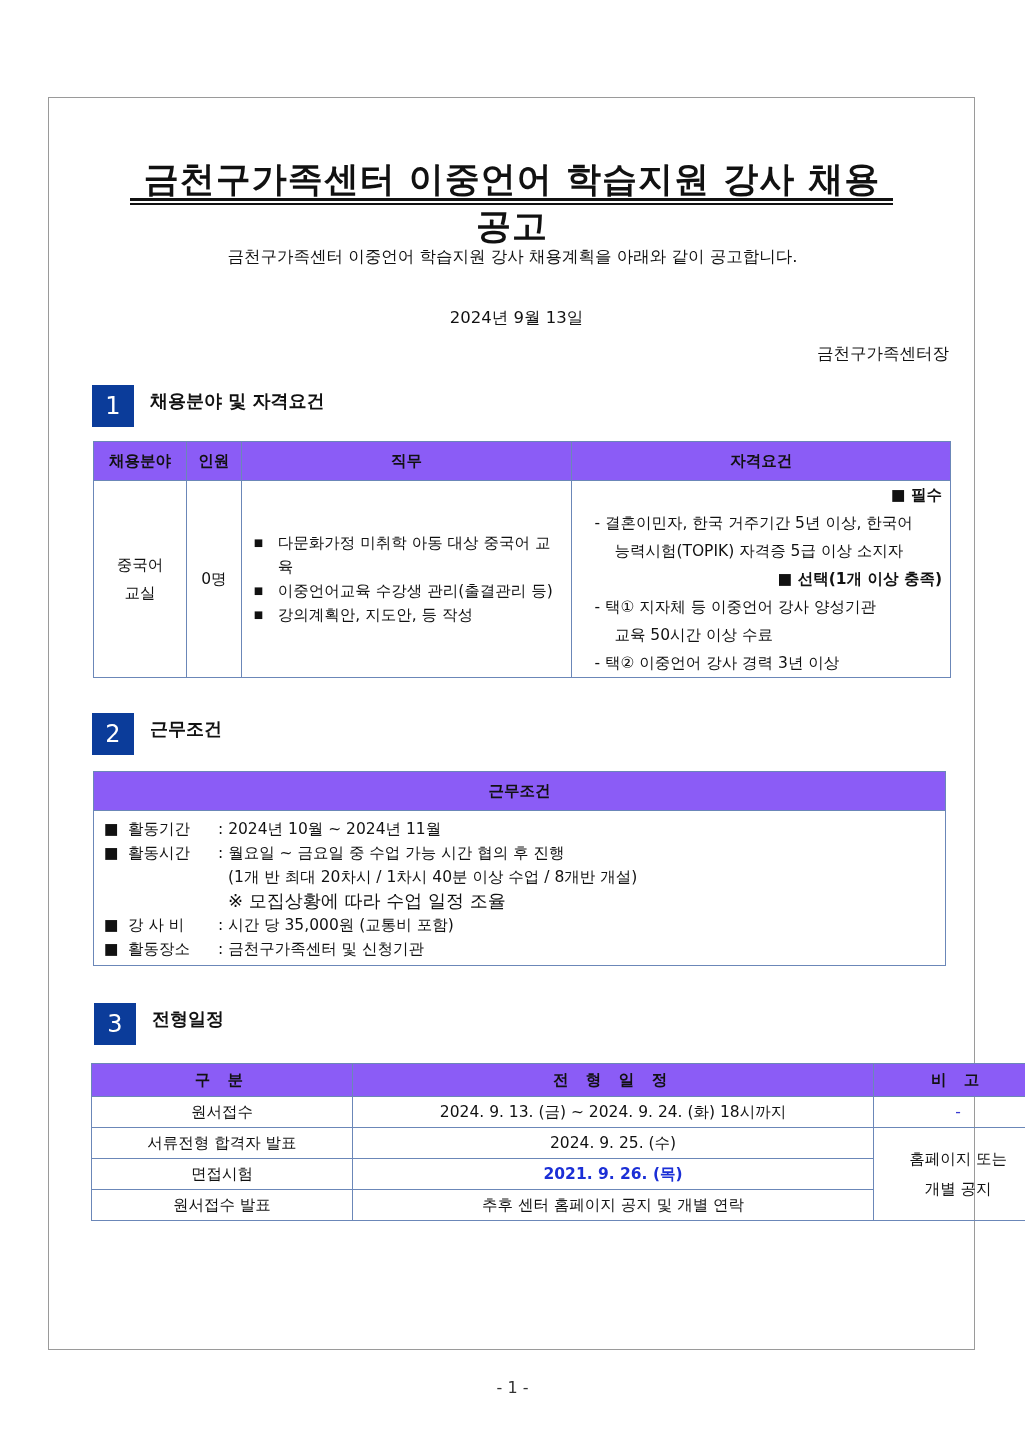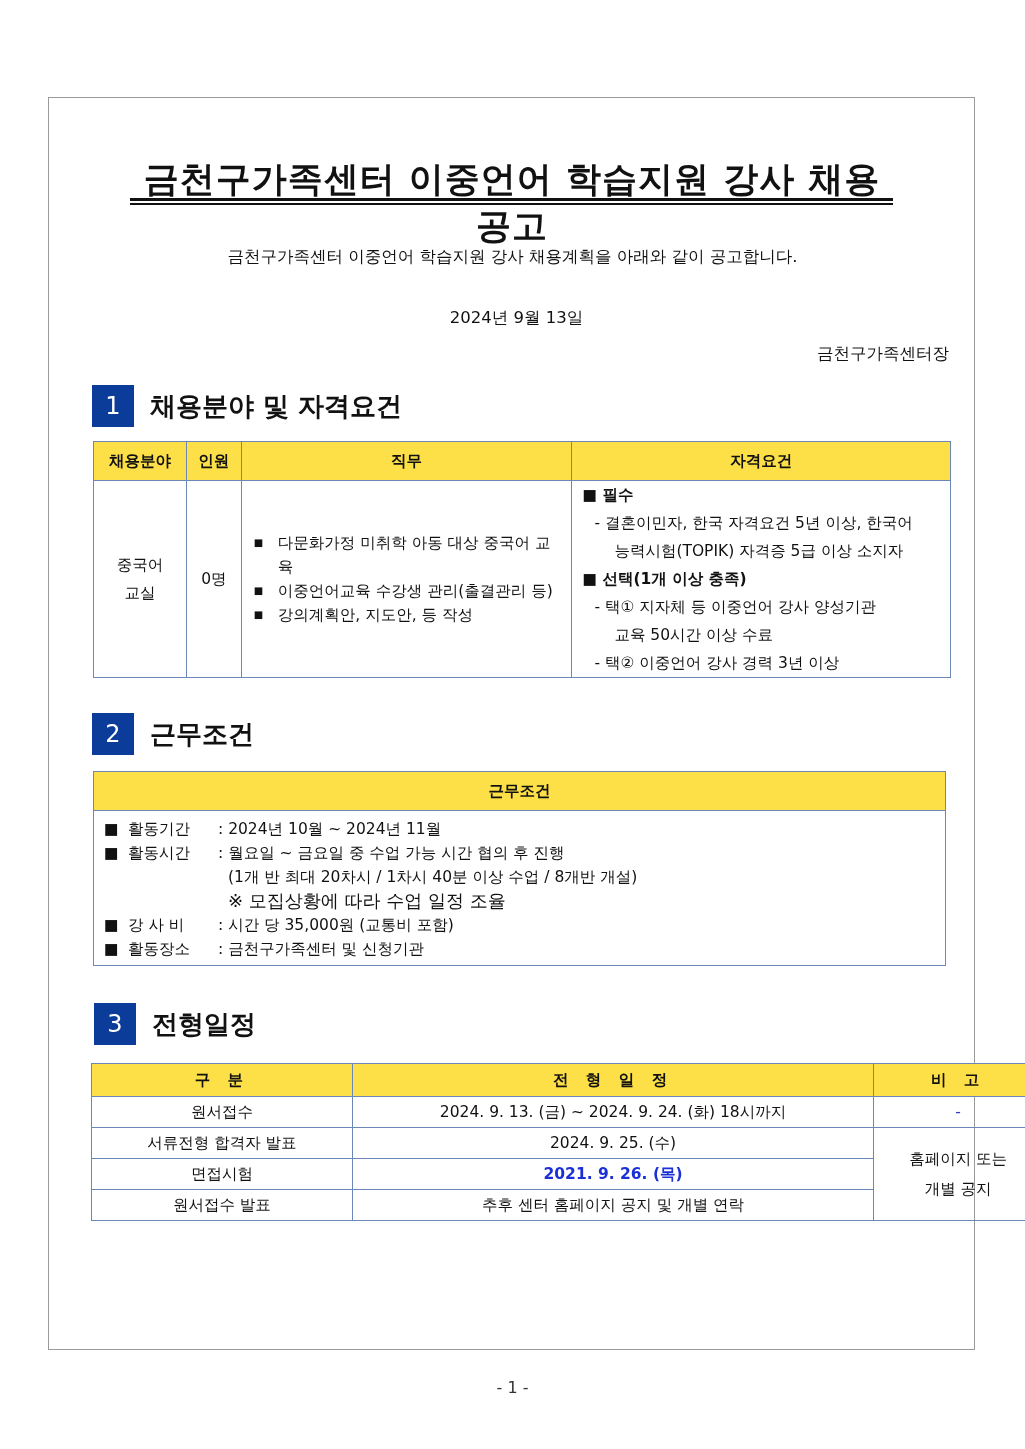--- a/index.html
+++ b/index.html
@@ -4,33 +4,33 @@
 <style>
   html, body { margin:0; padding:0; background:#ffffff; }
   body { width:1025px; height:1449px; position:relative; font-family:"DejaVu Sans", sans-serif; color:#111; overflow:hidden; }
   .frame { position:absolute; left:48px; top:97px; width:927px; height:1253px; border:1px solid #9a9a9a; box-sizing:border-box; }
   .title { position:absolute; left:130px; top:156px; width:764px; text-align:center; font-size:35px; font-weight:bold; letter-spacing:1px; color:#111; }
   .title-rule { position:absolute; left:130px; width:763px; background:#111; }
   .intro { position:absolute; left:0; width:1025px; top:246px; text-align:center; font-size:16.5px; }
   .date { position:absolute; left:4px; width:1025px; top:307px; text-align:center; font-size:16.5px; }
   .issuer { position:absolute; right:76px; top:343px; font-size:16.5px; }
   .sec-badge { position:absolute; width:42px; height:42px; background:#0b3c9a; color:#fff; font-size:24px; display:flex; align-items:center; justify-content:center; }
-  .sec-title { position:absolute; font-size:26px; font-weight:bold; }
+  .sec-title { position:absolute; font-size:18px; font-weight:bold; }
   table { border-collapse:collapse; position:absolute; font-size:15.5px; }
-  th { background:#fde047; font-weight:bold; border:1.5px solid #6b87b8; }
+  th { background:#8b5cf6; font-weight:bold; border:1.5px solid #6b87b8; }
   td { border:1.5px solid #6b87b8; }
   .t1 { left:93px; top:441px; width:858px; }
   .t1 th { height:36px; }
   .t1 td { vertical-align:middle; text-align:center; height:186px; }
   .t1 td.duty { text-align:left; padding:0 8px 0 12px; }
   .t1 td.qual { text-align:left; vertical-align:top; padding:0 8px 0 10px; line-height:28px; }
   .duty ul { list-style:none; margin:0; padding:0; }
   .duty li { position:relative; padding-left:24px; line-height:24px; }
   .duty li .bul { position:absolute; left:0; top:0; font-size:10px; }
-  .q-head { font-weight:bold; }
+  .q-head { font-weight:bold;text-align:right; }
   .q-item { padding-left:12px; }
   .q-item .cont { padding-left:20px; display:block; }
   .t2 { left:93px; top:771px; width:853px; }
   .t2 th { height:36px; }
   .t2 td { padding:6px 10px 4px 10px; line-height:24px; font-size:15.5px; }
   .t2 .row { display:flex; }
   .t2 .sq { width:24px; }
   .t2 .lbl { width:90px; }
   .t2 .indent { padding-left:124px; display:block; }
   .t2 .note { padding-left:124px; display:block; font-size:18px; }
@@ -80,21 +80,21 @@
     <td class="duty">
       <ul>
         <li><span class="bul">■</span><span>다문화가정 미취학 아동 대상 중국어 교육</span></li>
         <li><span class="bul">■</span><span>이중언어교육 수강생 관리(출결관리 등)</span></li>
         <li><span class="bul">■</span><span>강의계획안, 지도안, 등 작성</span></li>
       </ul>
     </td>
     <td class="qual">
       <div class="q-head">■ 필수</div>
       <div class="q-item">
-        <span>- 결혼이민자, 한국 자격요건 5년 이상, 한국어</span>
+        <span>- 결혼이민자, 한국 거주기간 5년 이상, 한국어</span>
         <span class="cont">능력시험(TOPIK) 자격증 5급 이상 소지자</span>
       </div>
       <div class="q-head">■ 선택(1개 이상 충족)</div>
       <div class="q-item">
         <span>- 택① 지자체 등 이중언어 강사 양성기관</span>
         <span class="cont">교육 50시간 이상 수료</span>
       </div>
       <div class="q-item">- 택② 이중언어 강사 경력 3년 이상</div>
     </td>
   </tr>

